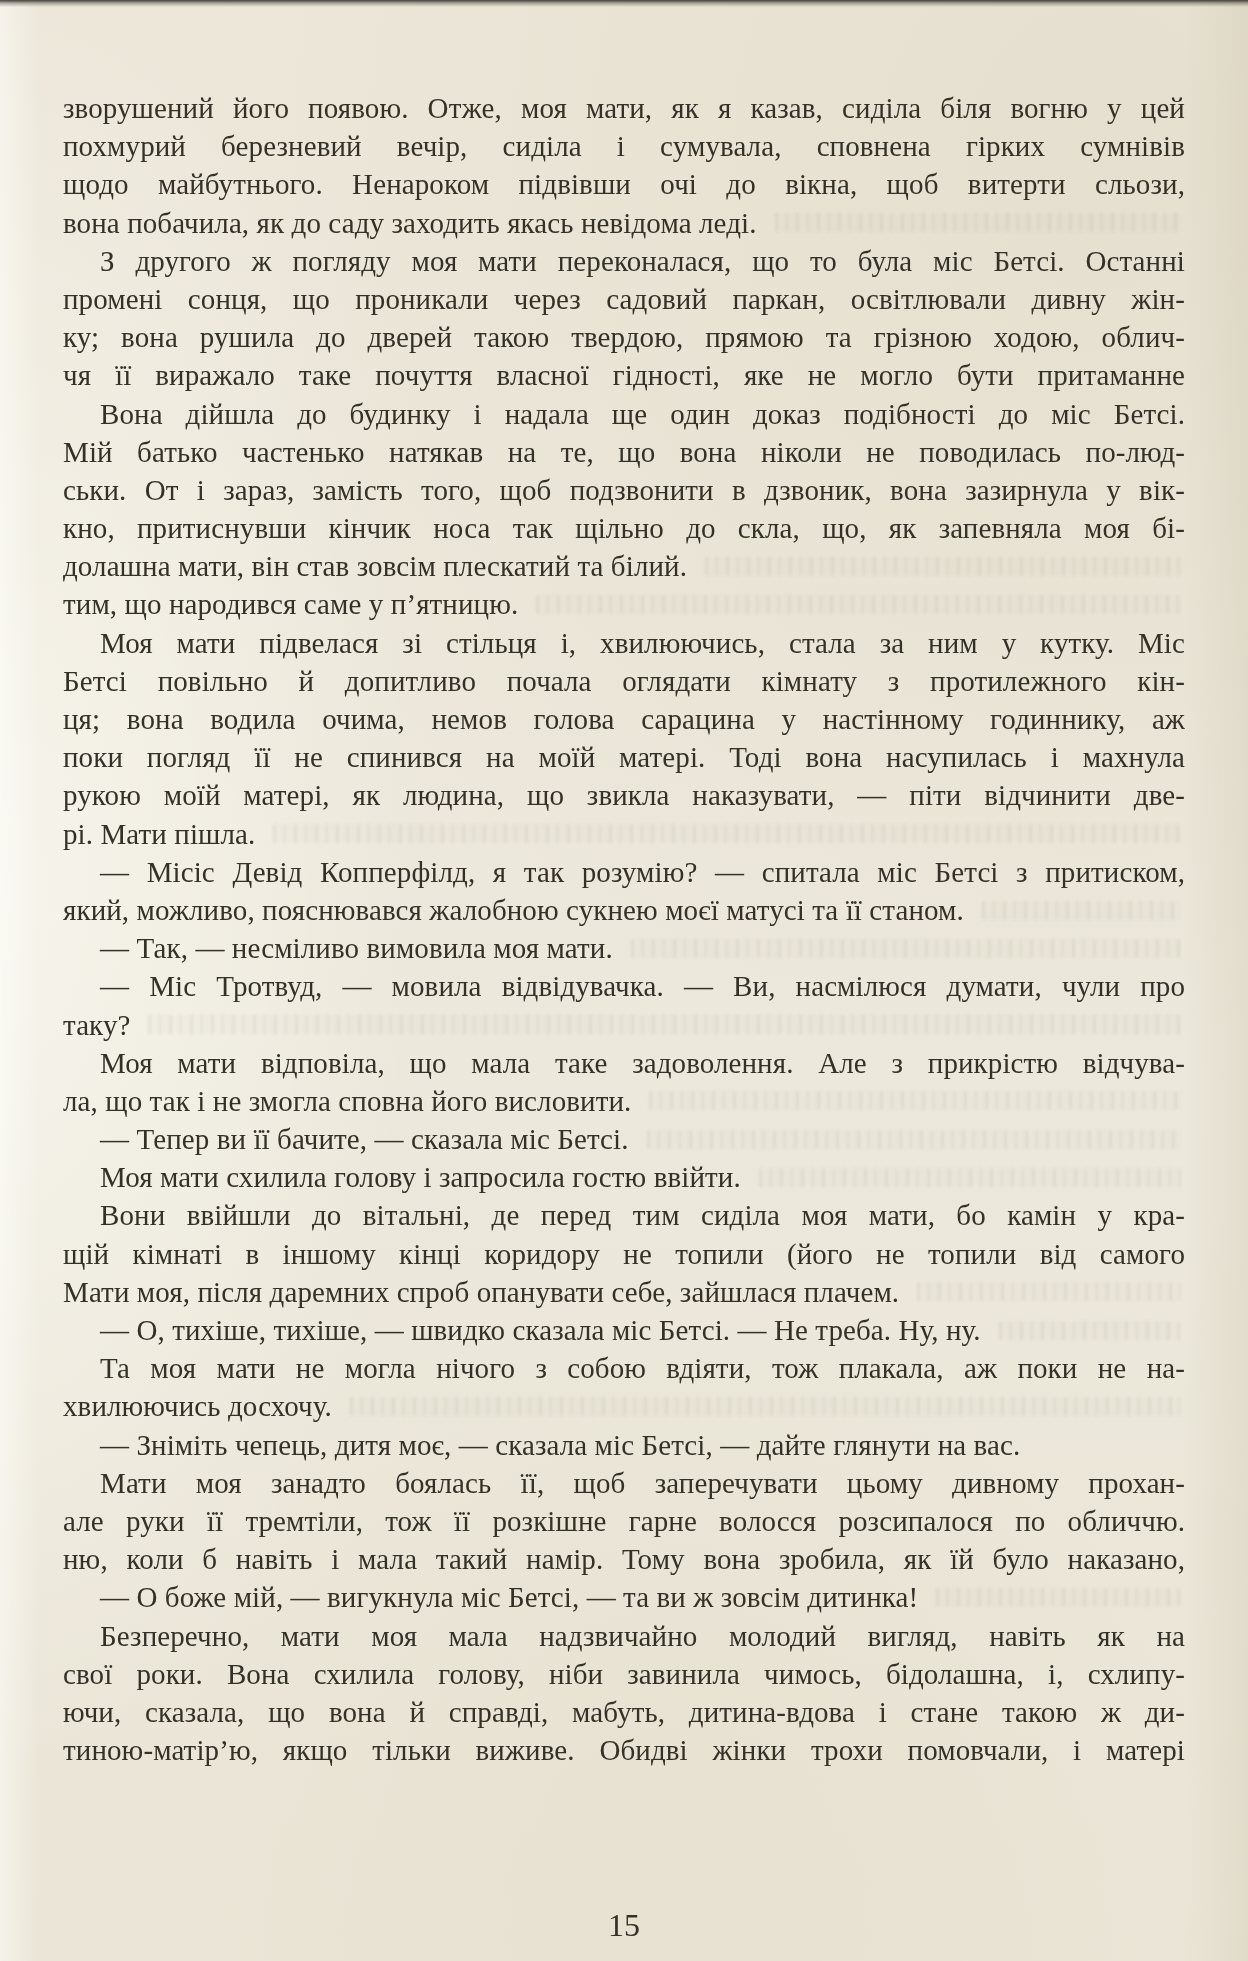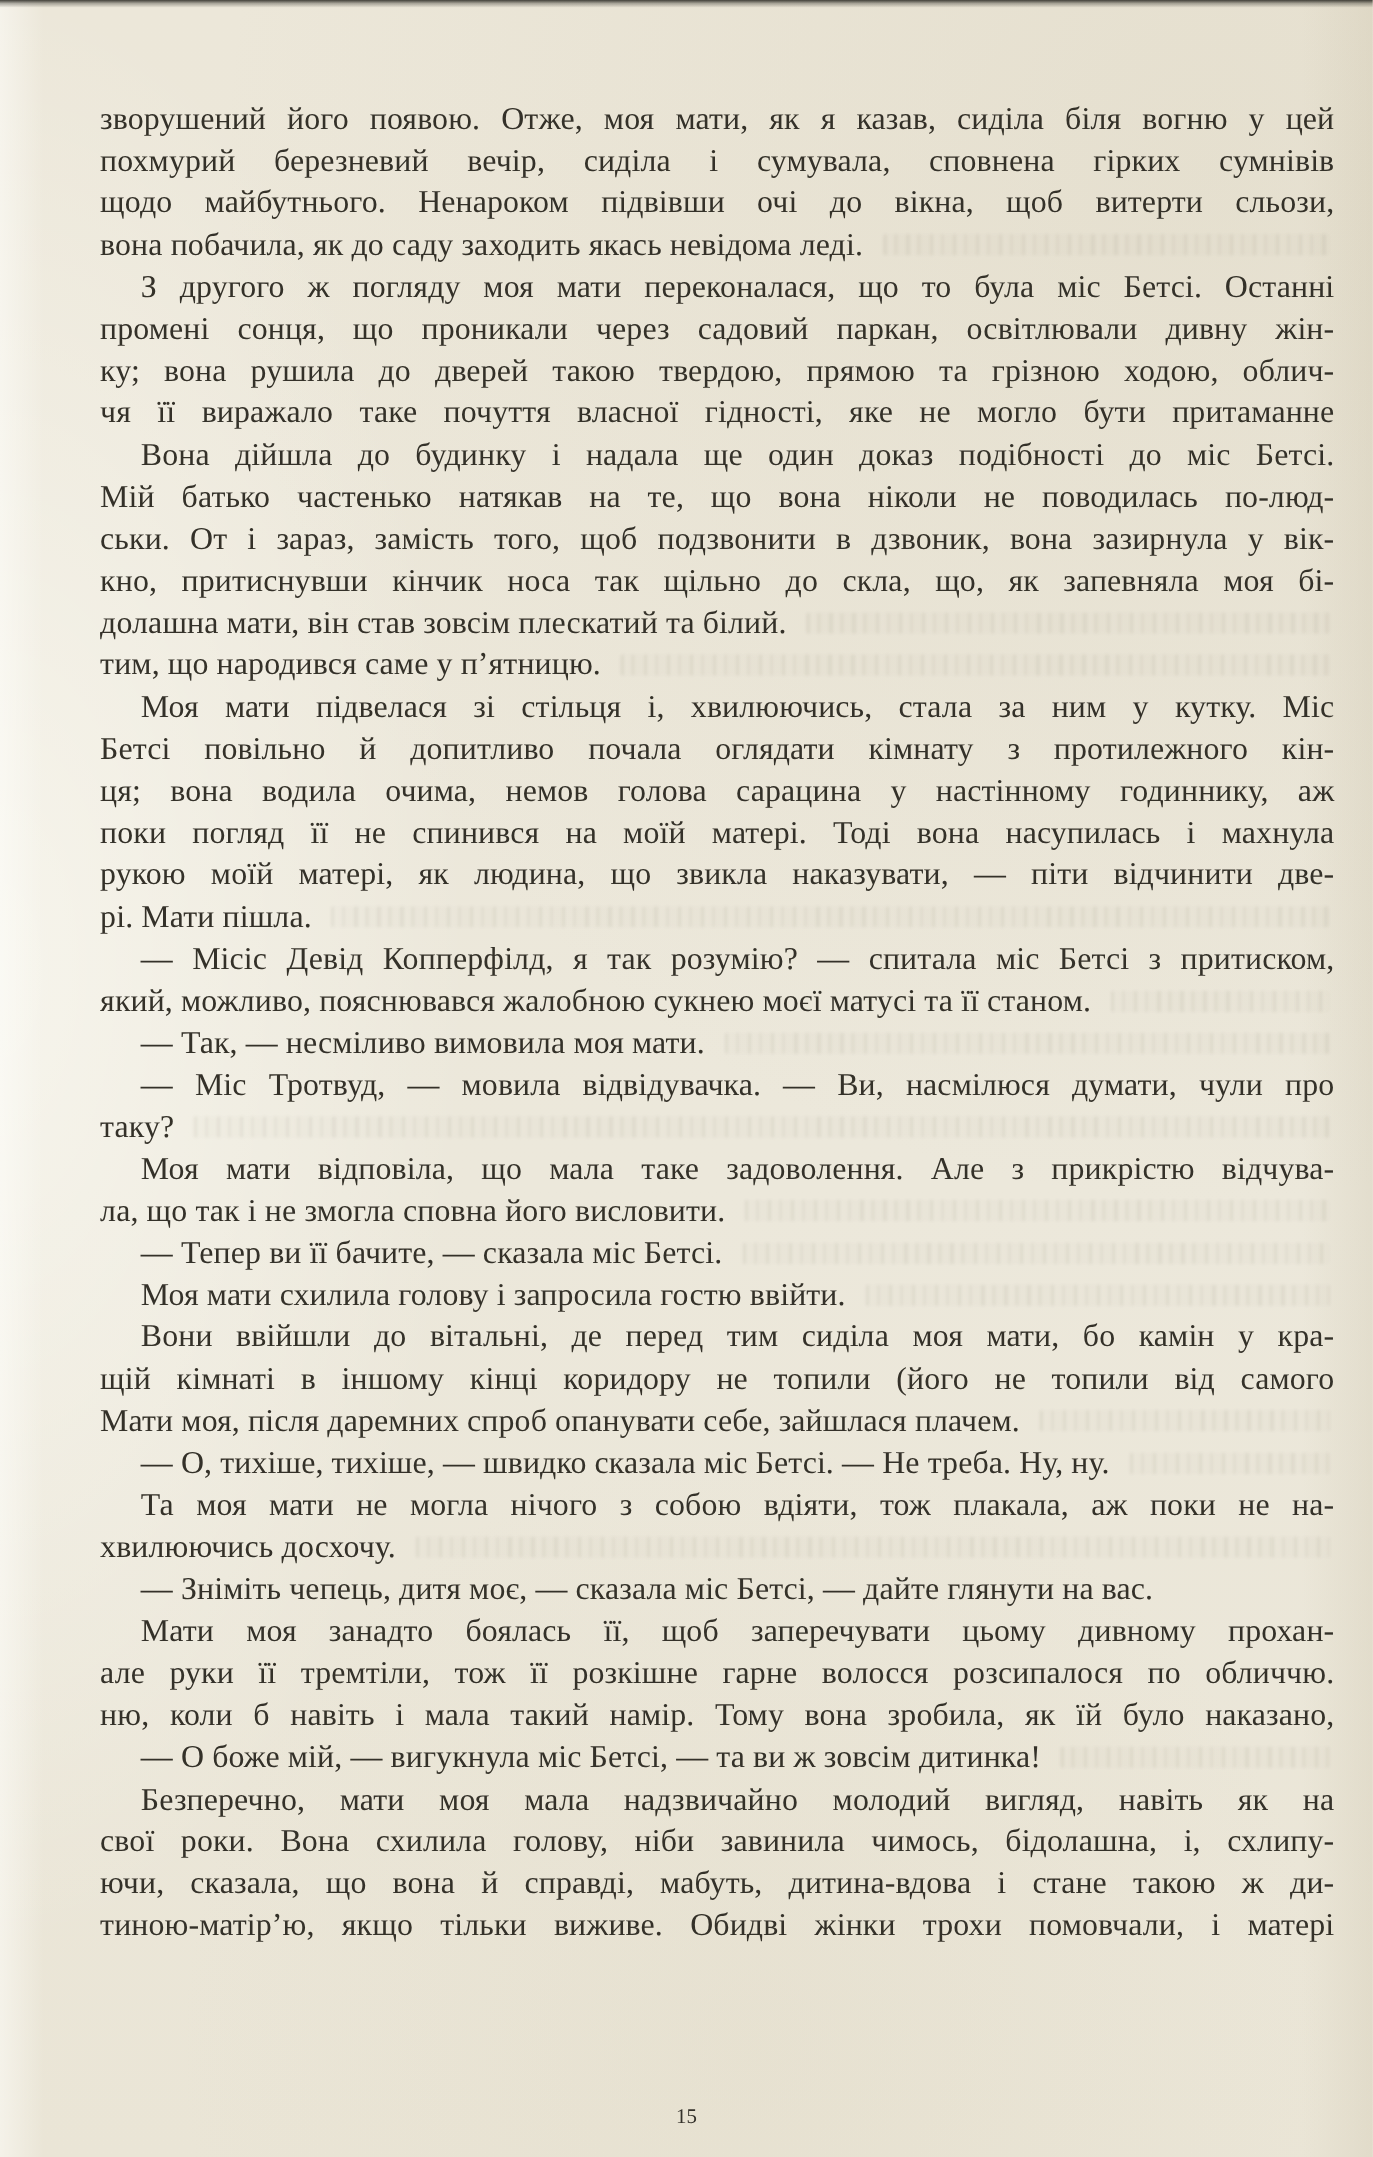--- a/index.html
+++ b/index.html
@@ -28,21 +28,20 @@
   }
   .left-sheen {
     position: absolute; top: 0; left: 0; bottom: 0; width: 40px;
     background: linear-gradient(to right, rgba(255,255,252,0.5), rgba(255,255,252,0));
   }
   .text-block {
     position: absolute;
     left: 63px; top: 89px;
     width: 1122px;
     color: #343129;
-    margin-left: 28px;
   }
   .line {
     display: flex;
     align-items: baseline;
     height: 38.2px;
     line-height: 38.2px;
     font-size: 29px;
     letter-spacing: 0.1px;
   }
   .line .t { white-space: pre; }
@@ -65,21 +64,21 @@
       rgba(112,106,88,0.03) 13px, rgba(112,106,88,0.03) 21px);
     filter: blur(1.4px);
     opacity: 0.75;
     border-radius: 2px;
   }
   .page-number {
     position: absolute;
     left: 63px; top: 1906px;
     width: 1122px;
     text-align: center;
-    font-size: 19px;
+    font-size: 32px;
     line-height: 38px;
     color: #34312a;
   }
 </style>
 </head>
 <body>
 
 <div class="page">
   <div class="left-sheen"></div>
   <div class="right-shade"></div>

